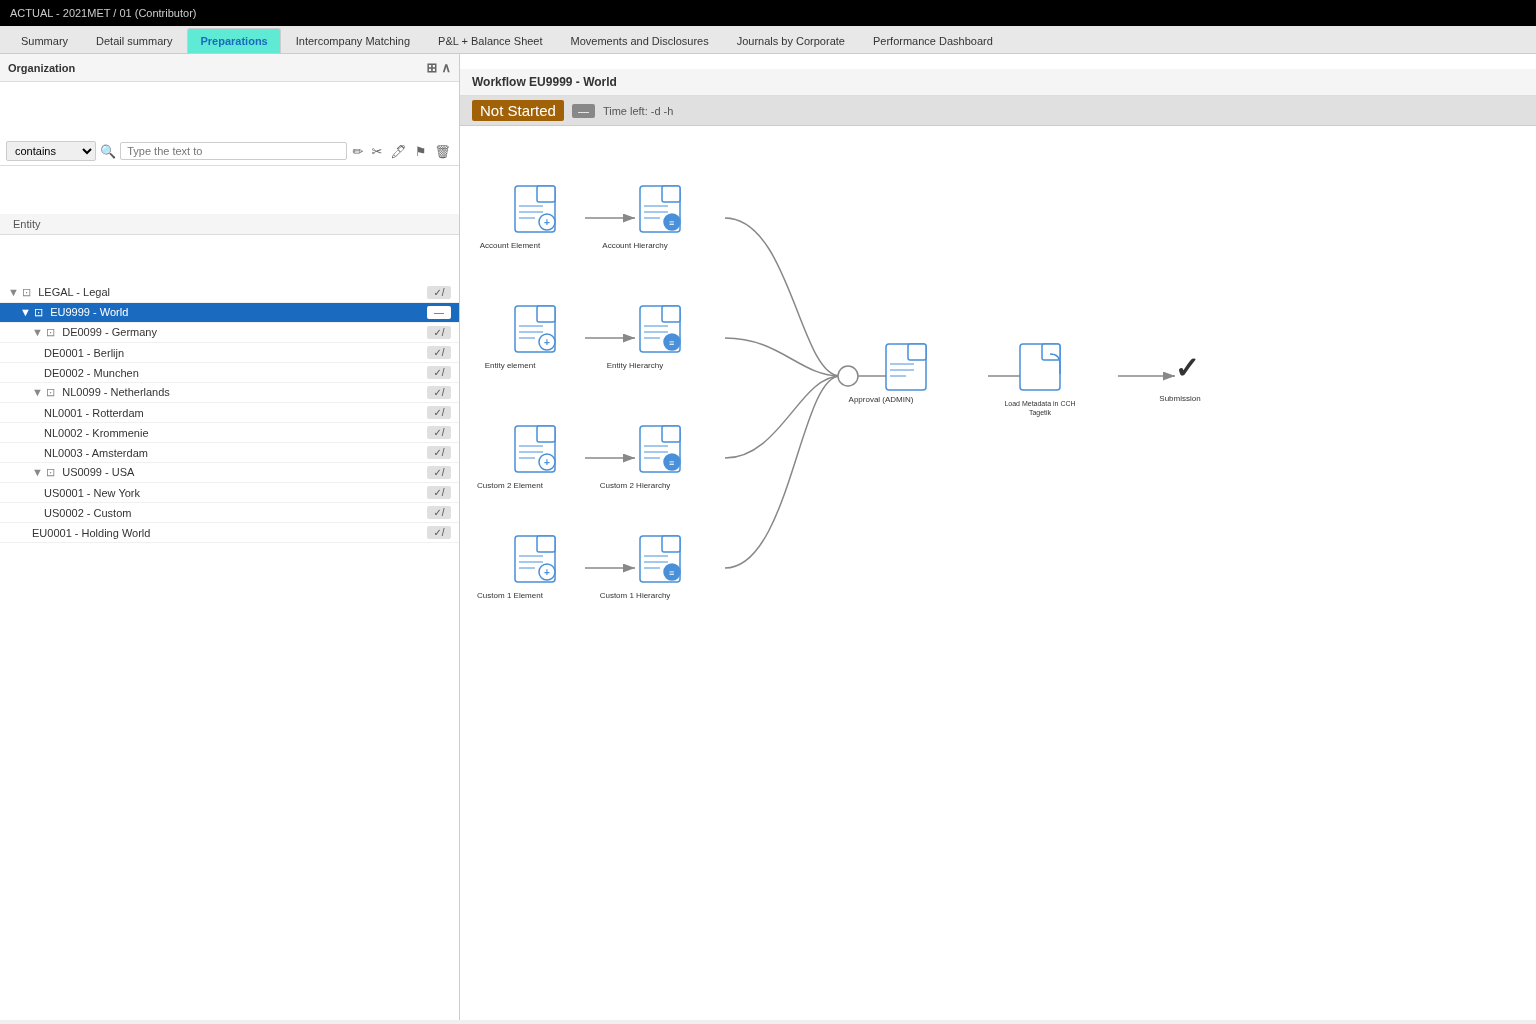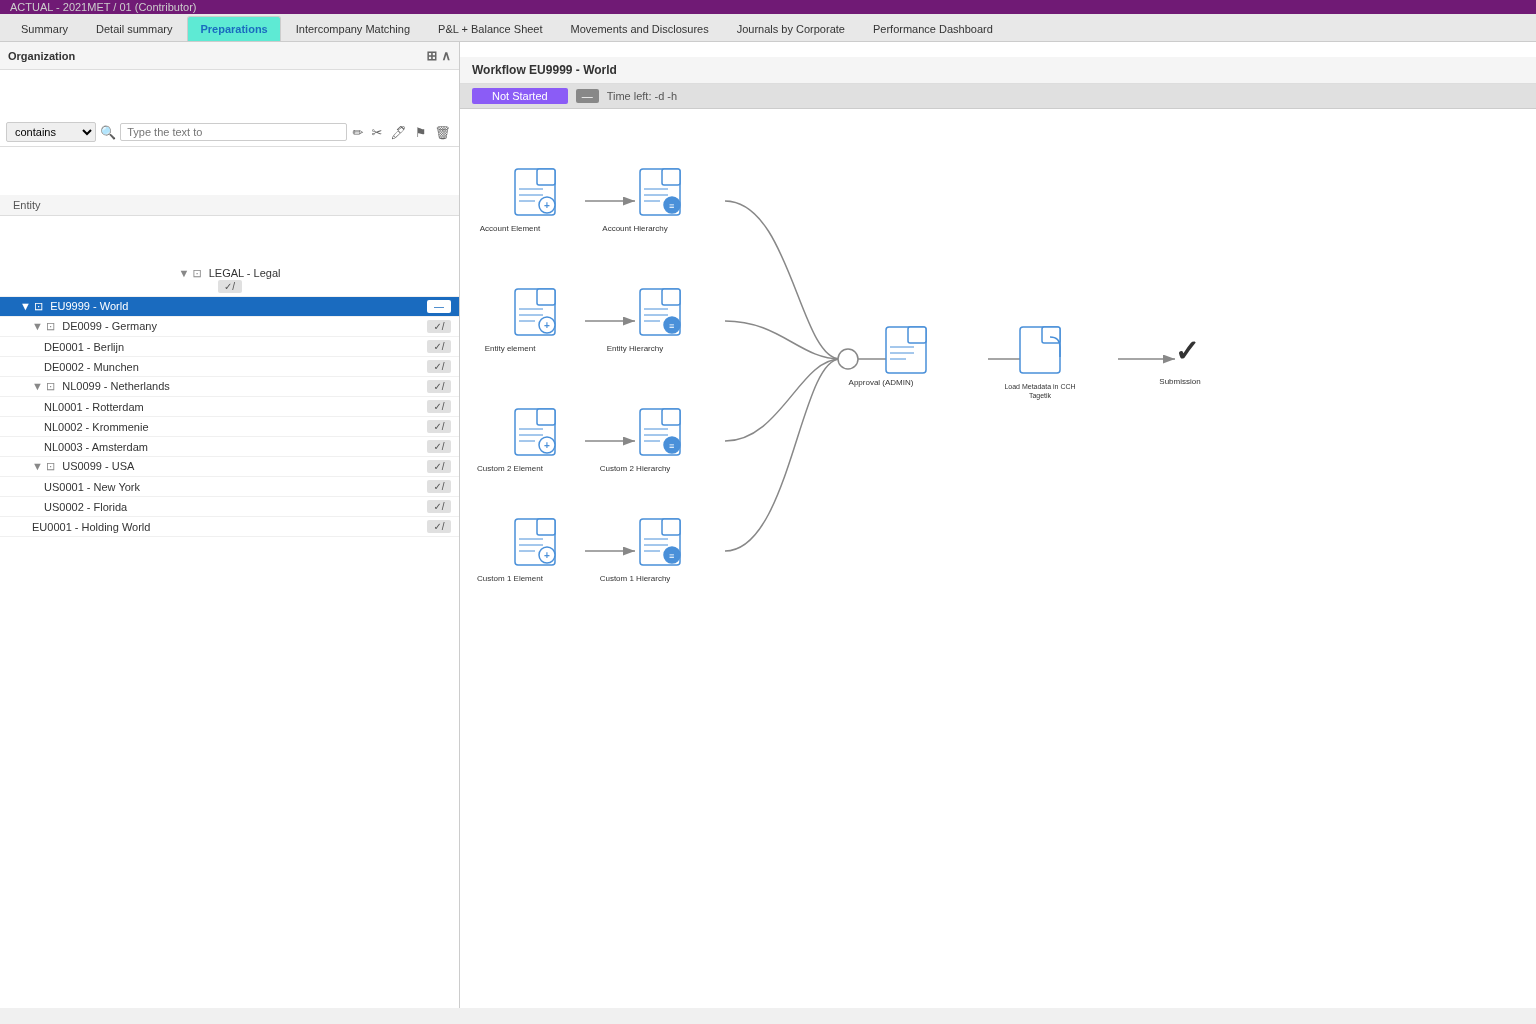--- a/index.html
+++ b/index.html
@@ -1,24 +1,24 @@
 <!DOCTYPE html>
 <html><head>
   <meta charset="utf-8">
   <style>
     * { box-sizing: border-box; margin: 0; padding: 0; }
     body { font-family: Arial, sans-serif; font-size: 12px; background: #f0f0f0; color: #333; }
 
     
     #top-bar {
-      background: #701a75;
+      background: #000000;
       color: #ccc;
       padding: 4px 10px;
       font-size: 11px;
-      height: 14px;
+      height: 26px;
       display: flex;
       align-items: center;
     }
 
     
     #tab-bar {
       background: #e8e8e8;
       border-bottom: 1px solid #ccc;
       display: flex;
       align-items: flex-end;
@@ -83,20 +83,21 @@
       color: #666;
     }
 
     #filter-bar {
       display: flex;
       align-items: center;
       padding: 4px 6px;
       border-bottom: 1px solid #ddd;
       gap: 4px;
       background: #fff;
+      margin-top: 7px;
     }
     #filter-bar select {
       font-size: 11px;
       padding: 2px 4px;
       border: 1px solid #ccc;
       border-radius: 2px;
       width: 90px;
     }
     #filter-bar input {
       font-size: 11px;
@@ -130,21 +131,21 @@
       display: flex;
       align-items: center;
       padding: 3px 8px;
       border-bottom: 1px solid #f0f0f0;
       cursor: pointer;
       font-size: 11px;
     }
     .tree-row.selected { background: #1a6bbf; color: #fff; }
     .tree-row.selected .row-badge { background: #fff; color: #1a6bbf; }
 
-    .tree-indent-1 { padding-left: 8px; flex-direction: column; }
+    .tree-indent-1 { padding-left: 8px; }
     .tree-indent-2 { padding-left: 20px; }
     .tree-indent-3 { padding-left: 32px; }
     .tree-indent-4 { padding-left: 44px; }
 
     .row-label { flex: 1; }
     .row-badge {
       background: #e0e0e0;
       border-radius: 2px;
       padding: 1px 6px;
       font-size: 10px;
@@ -177,25 +178,25 @@
     #workflow-status-bar {
       display: flex;
       align-items: center;
       padding: 4px 12px;
       background: #e0e0e0;
       border-bottom: 1px solid #ccc;
       gap: 8px;
       font-size: 11px;
     }
     #not-started-badge {
-      background: #8b5cf6;
+      background: #a16207;
       color: #fff;
-      padding: 2px 20px;
+      padding: 2px 8px;
       border-radius: 2px;
-      font-size: 11px;
+      font-size: 15px;
     }
     .status-minus {
       background: #888;
       color: #fff;
       padding: 1px 6px;
       border-radius: 2px;
       cursor: pointer;
     }
     .status-deadline { flex: 1; text-align: center; color: #555; }
     .status-timeleft { color: #555; }
@@ -297,21 +298,21 @@
         </div>
         <div class="tree-row tree-indent-3">
           <span class="row-label"><span class="folder-icon">▼ ⊡ </span><span>US0099 - USA</span></span>
           <span class="row-badge">✓/</span>
         </div>
         <div class="tree-row tree-indent-4">
           <span class="row-label"><span>  </span><span>US0001 - New York</span></span>
           <span class="row-badge">✓/</span>
         </div>
         <div class="tree-row tree-indent-4">
-          <span class="row-label"><span>  </span><span>US0002 - Florida</span></span>
+          <span class="row-label"><span>  </span><span>US0002 - Custom</span></span>
           <span class="row-badge">✓/</span>
         </div>
         <div class="tree-row tree-indent-3">
           <span class="row-label"><span>  </span><span>EU0001 - Holding World</span></span>
           <span class="row-badge">✓/</span>
         </div>
       </div>
 
   </div>
 

